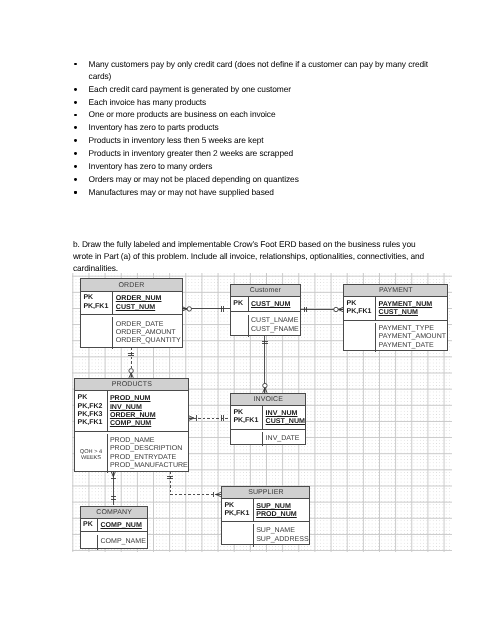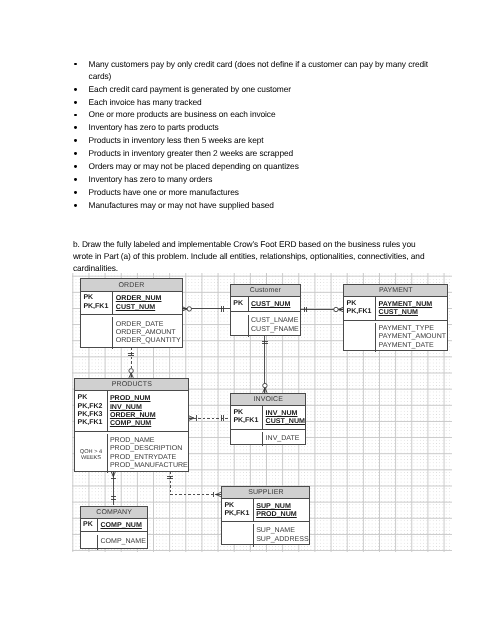--- a/index.html
+++ b/index.html
@@ -39,31 +39,31 @@
   .note{font-size:5.6px;color:#3a3a3a;text-align:center;line-height:6.4px;position:relative;top:1.6px;}
   svg.ov{position:absolute;left:0;top:0;width:379.6px;height:279.2px;overflow:visible;}
 </style>
 </head>
 <body>
 
 <div class="page">
   <div class="bullets">
       <div class="bullet"><span class="dot">•</span><span>Many customers pay by only credit card (does not define if a customer can pay by many credit cards)</span></div>
       <div class="bullet"><span class="dot">•</span><span>Each credit card payment is generated by one customer</span></div>
-      <div class="bullet"><span class="dot">•</span><span>Each invoice has many tracked</span></div>
+      <div class="bullet"><span class="dot">•</span><span>Each invoice has many products</span></div>
       <div class="bullet"><span class="dot">•</span><span>One or more products are business on each invoice</span></div>
       <div class="bullet"><span class="dot">•</span><span>Inventory has zero to parts products</span></div>
       <div class="bullet"><span class="dot">•</span><span>Products in inventory less then 5 weeks are kept</span></div>
       <div class="bullet"><span class="dot">•</span><span>Products in inventory greater then 2 weeks are scrapped</span></div>
+      <div class="bullet"><span class="dot">•</span><span>Inventory has zero to many orders</span></div>
       <div class="bullet"><span class="dot">•</span><span>Orders may or may not be placed depending on quantizes</span></div>
-      <div class="bullet"><span class="dot">•</span><span>Inventory has zero to many orders</span></div>
-      <div class="bullet"><span class="dot">•</span><span>Products have one or more manufactures</span></div>
+      <div class="bullet"><span class="dot">•</span></div>
       <div class="bullet"><span class="dot">•</span><span>Manufactures may or may not have supplied based</span></div>
     </div>
-  <div class="para">b. Draw the fully labeled and implementable Crow’s Foot  ERD based on the business rules you wrote in Part (a) of this problem. Include all entities, relationships, optionalities, connectivities, and cardinalities.</div>
+  <div class="para">b. Draw the fully labeled and implementable Crow’s Foot  ERD based on the business rules you wrote in Part (a) of this problem. Include all invoice, relationships, optionalities, connectivities, and cardinalities.</div>
   <div class="diagram">
     <div class="grid"></div>
     <div id="ents">
         <div class="ent" style="left: 7.9px; top: 5.1px; width: 102.3px; height: 69.4px;">
           <div class="hdr" style="height: 12.3px;">ORDER</div>
           <div class="sec" style="height: 23.3px;">
             <div class="kcol" style="width: 32.2px;">
               <div class="k">PK</div>
               <div class="k">PK,FK1</div>
             </div>

